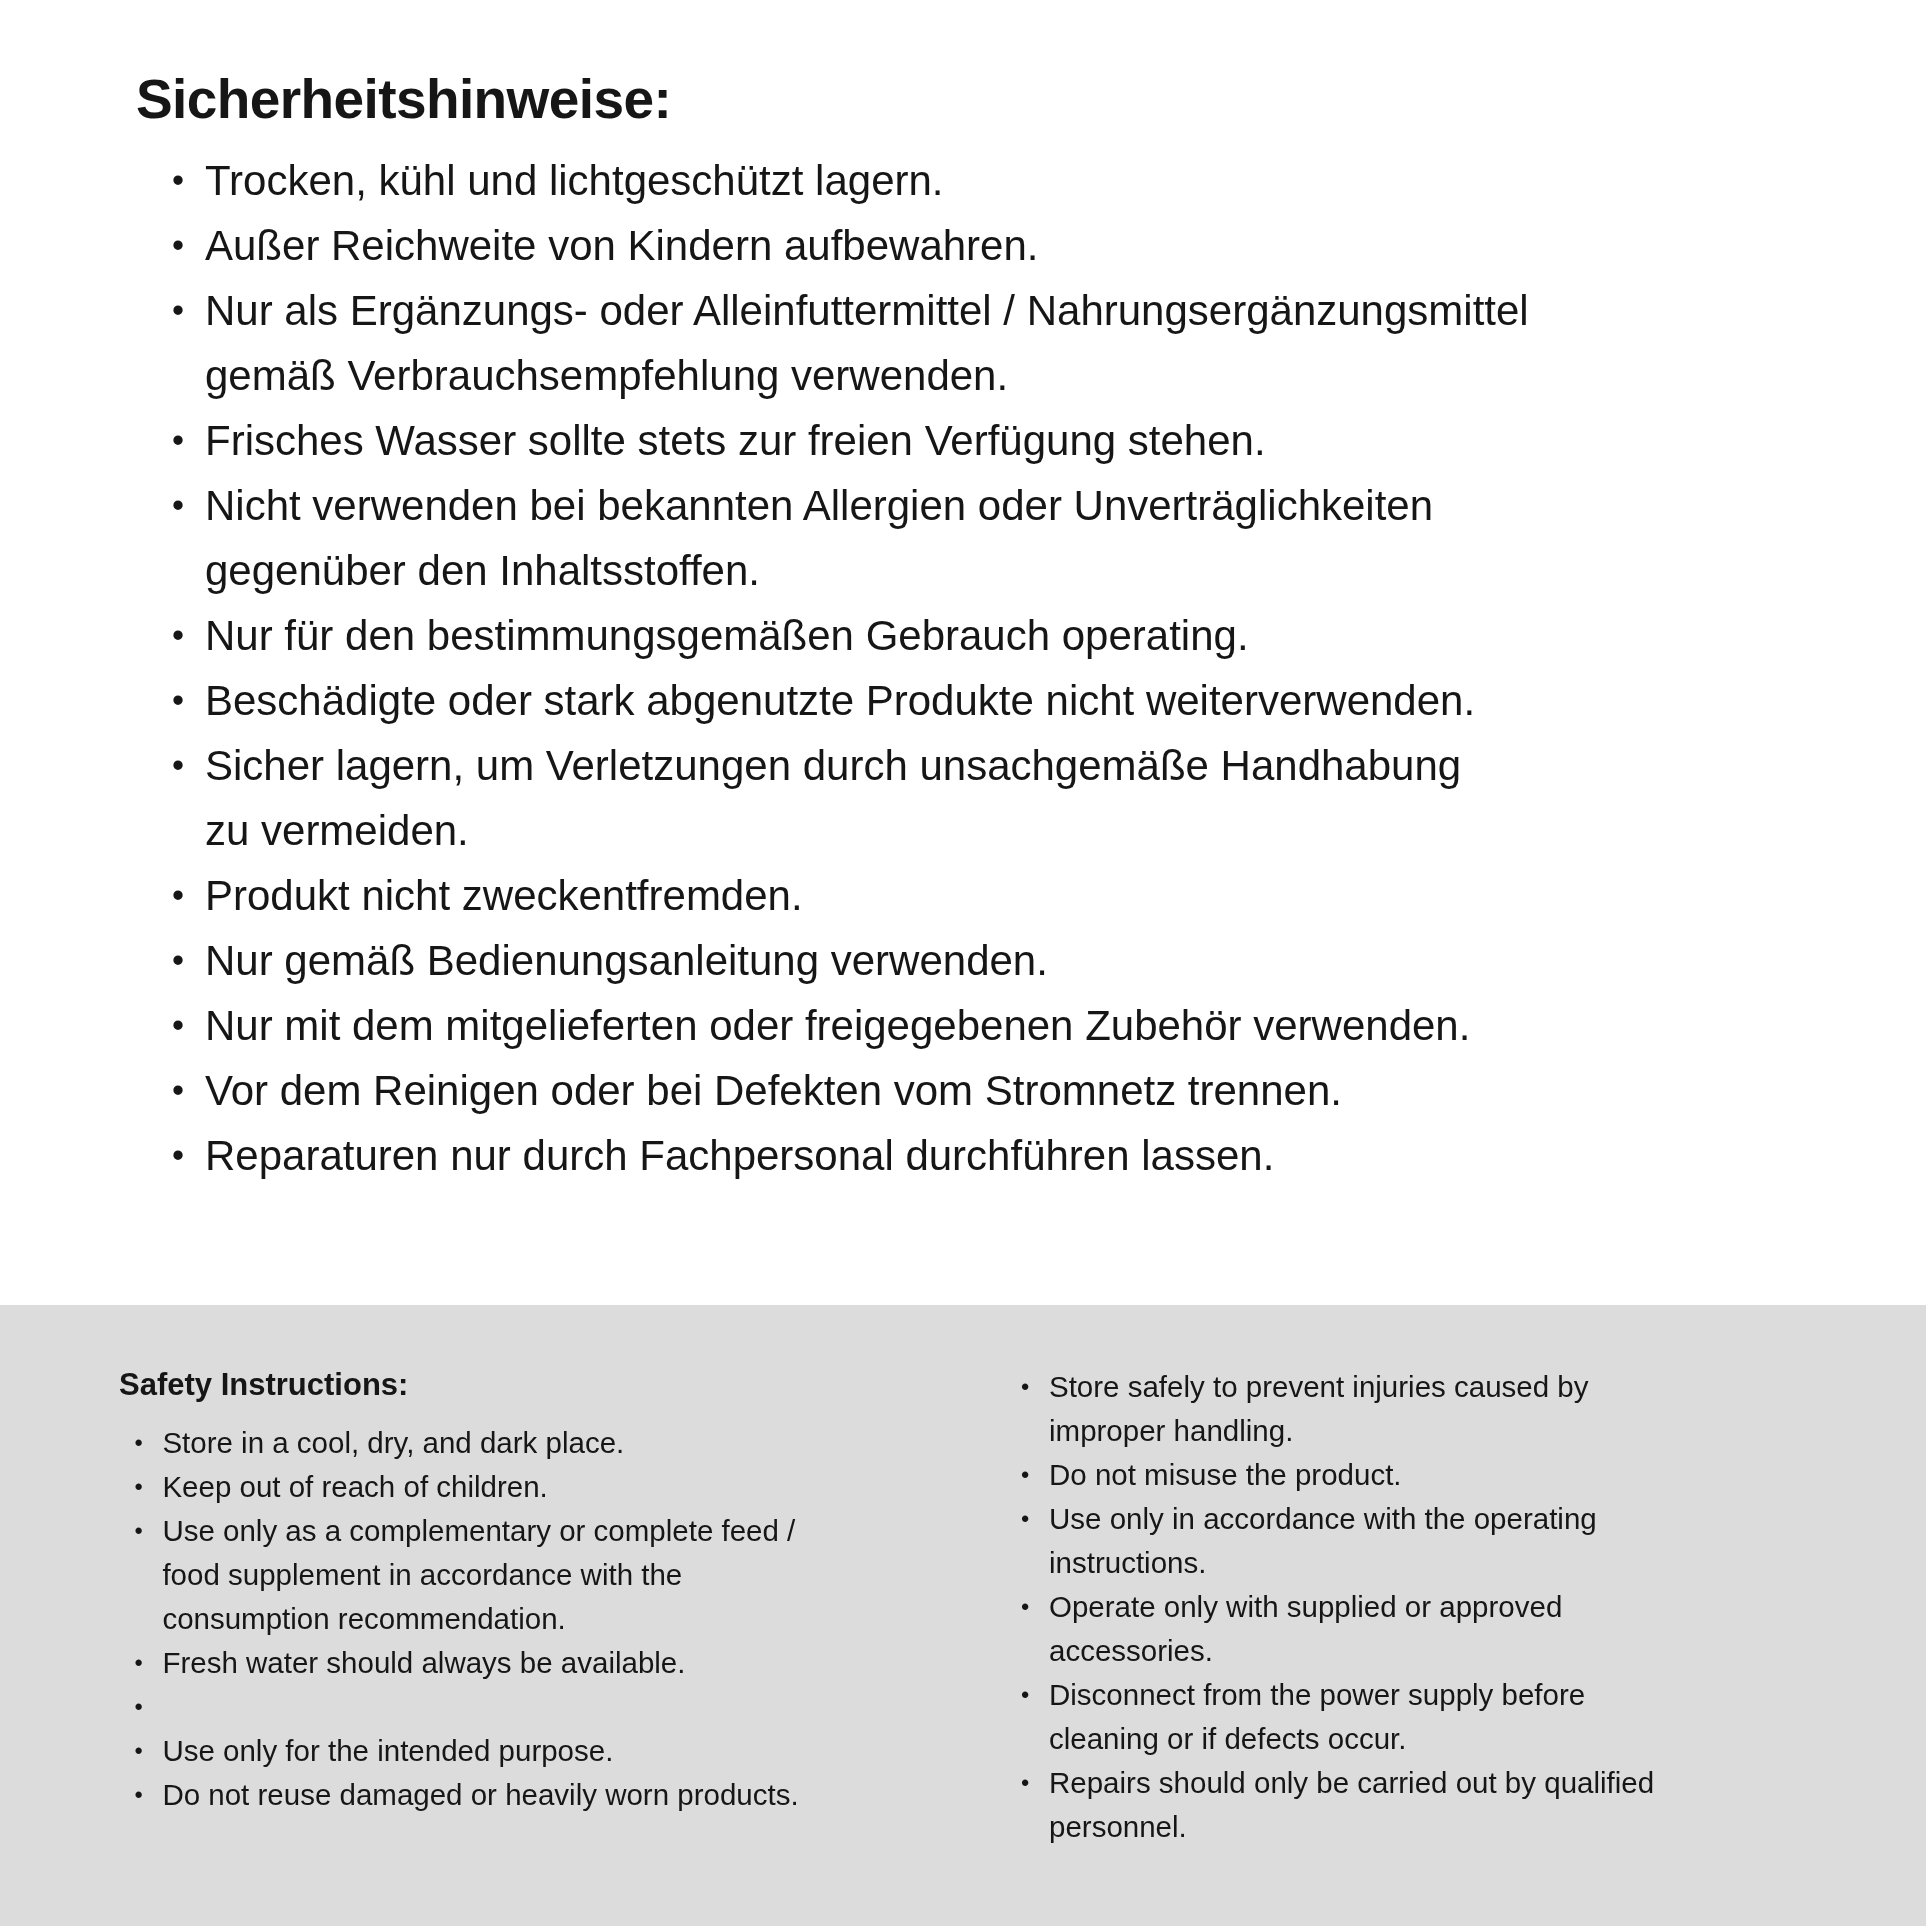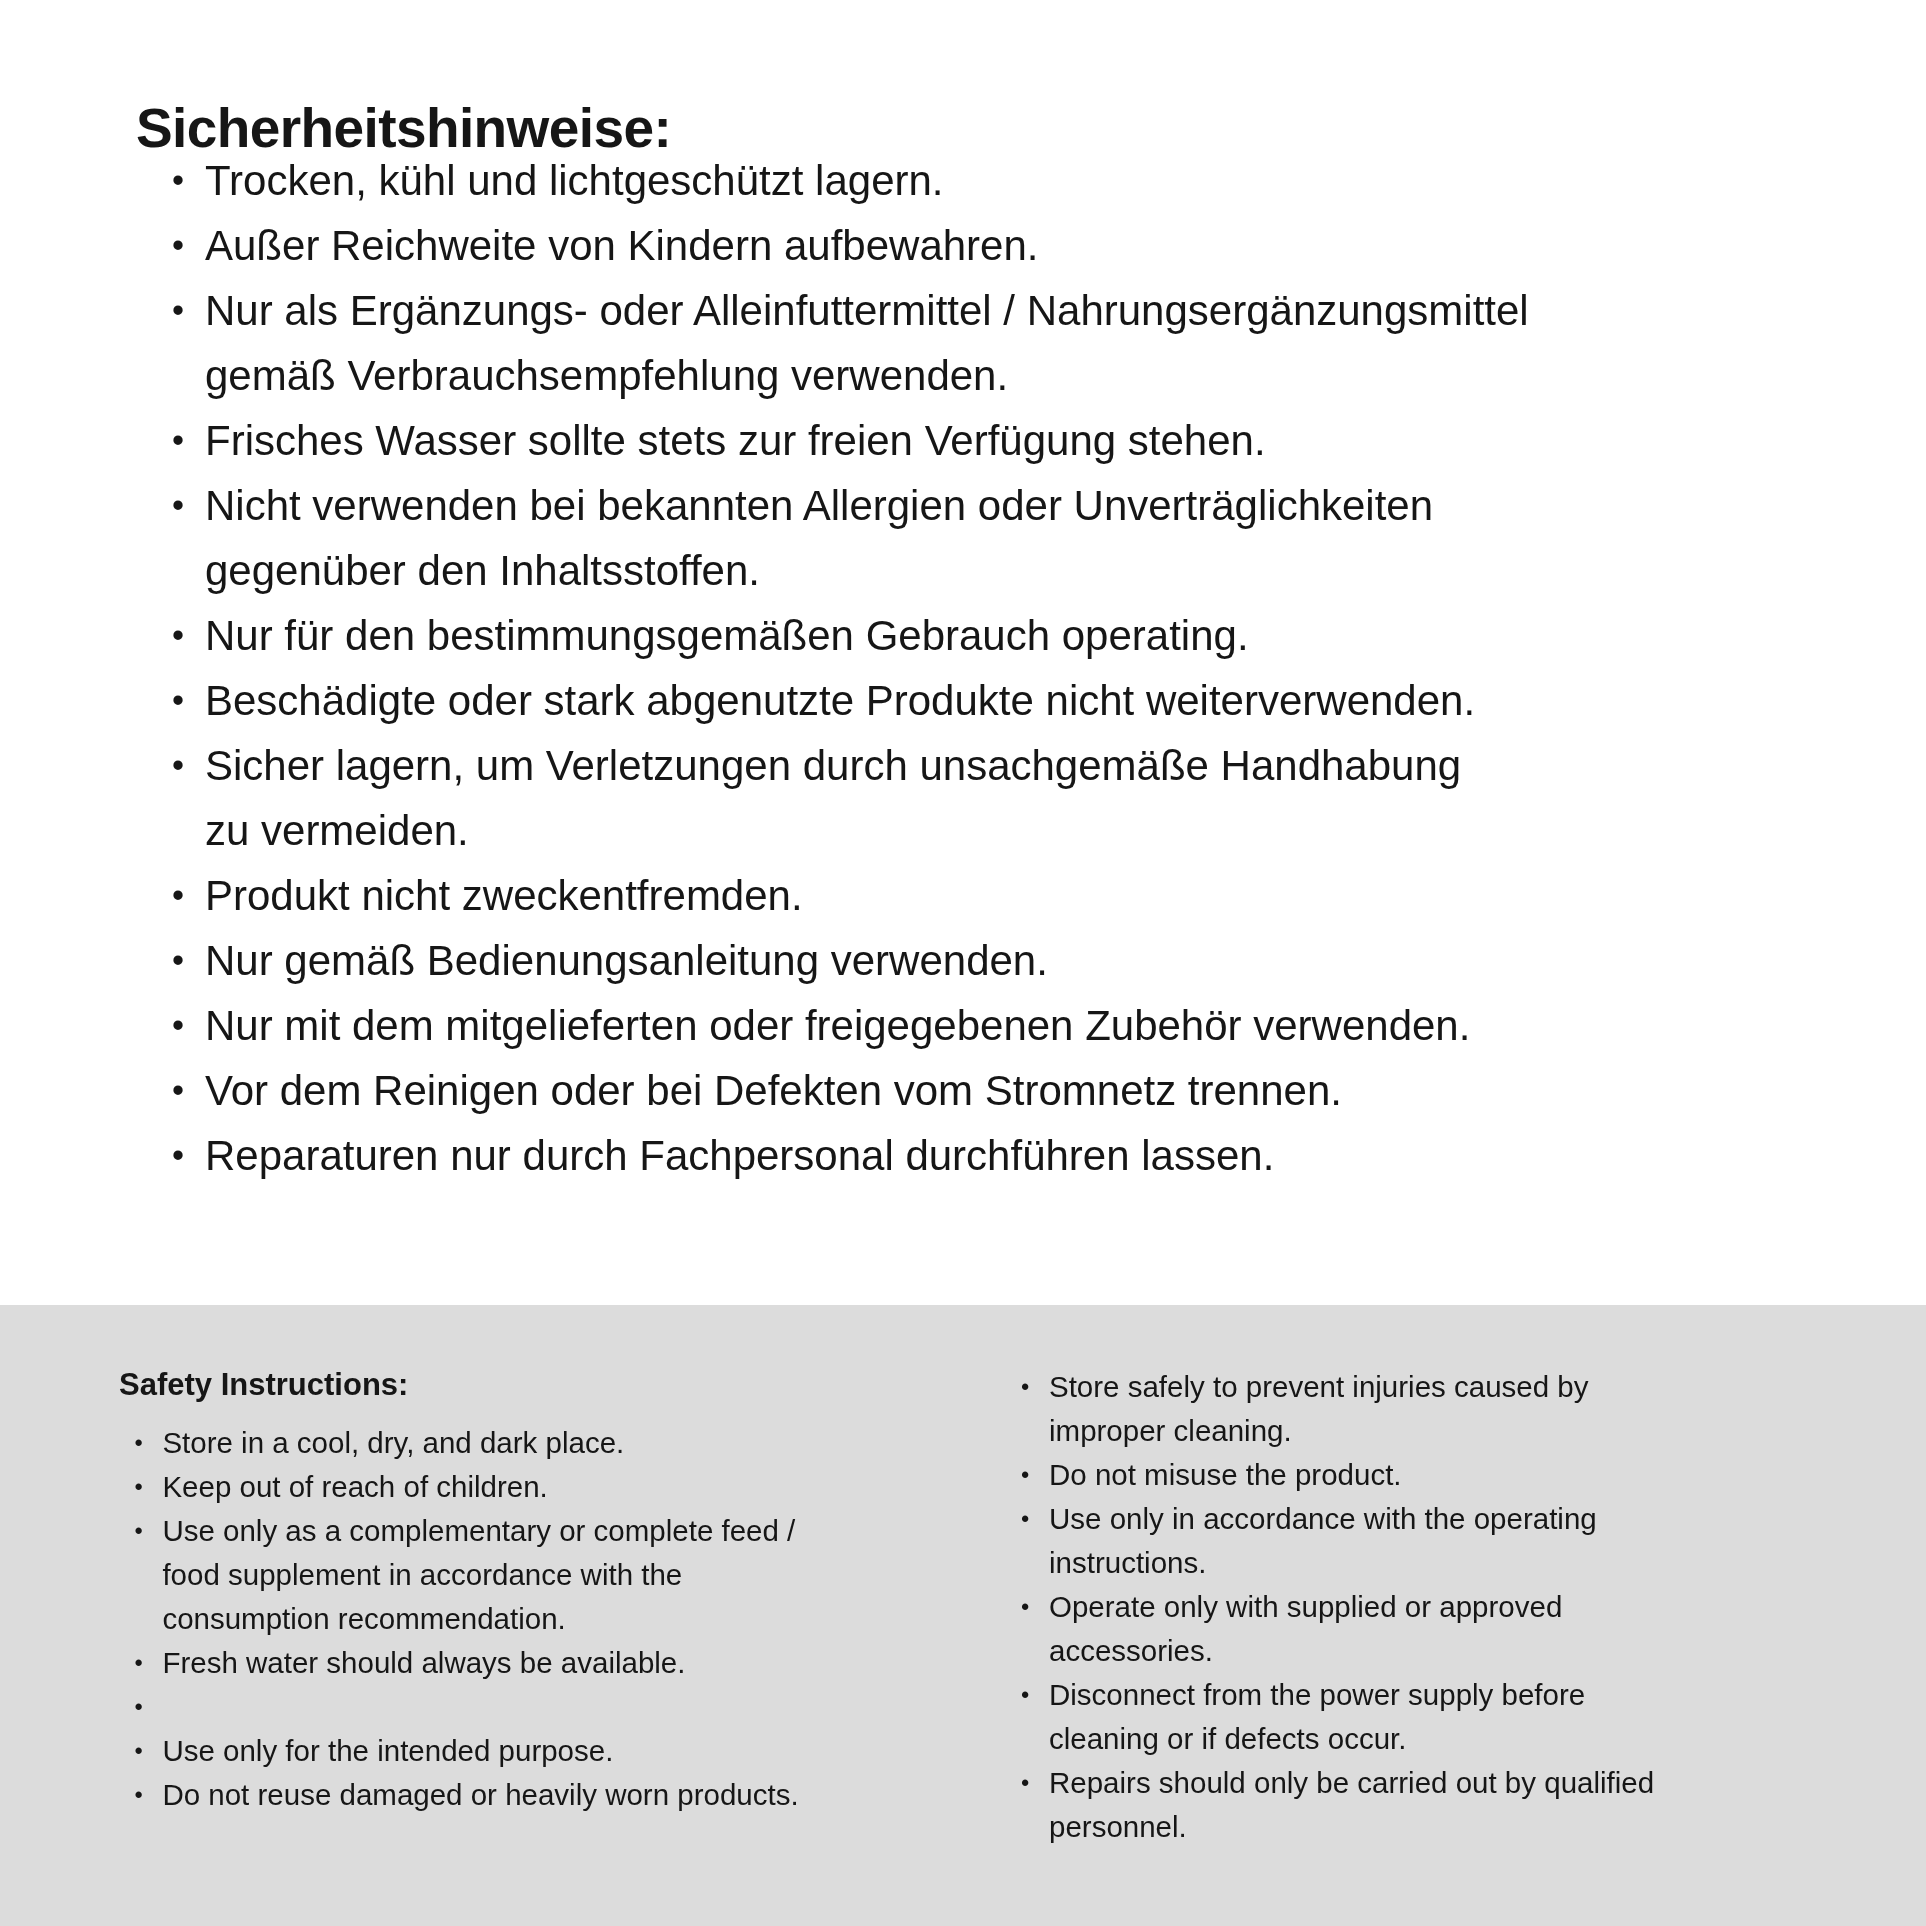--- a/index.html
+++ b/index.html
@@ -18,21 +18,20 @@
 
   
   .de-title {
     position: absolute;
     left: 136px;
     top: 67px;
     font-size: 55px;
     font-weight: 700;
     letter-spacing: -0.6px;
     white-space: nowrap;
-    margin-top: 29px;
   }
   .de-list {
     position: absolute;
     left: 172px;
     top: 148px;
     width: 1682px;
     font-size: 42px;
     line-height: 65px;
   }
 
@@ -216,21 +215,21 @@
       </li>
     </ul>
 </div>
 
 <div class="en-col-right">
   <ul class="list">
 
       <li>
         <span class="bullet">•</span>
         <span class="item-text">Store safely to prevent injuries caused by
-improper cleaning.</span>
+improper handling.</span>
       </li>
 
       <li>
         <span class="bullet">•</span>
         <span class="item-text">Do not misuse the product.</span>
       </li>
 
       <li>
         <span class="bullet">•</span>
         <span class="item-text">Use only in accordance with the operating

